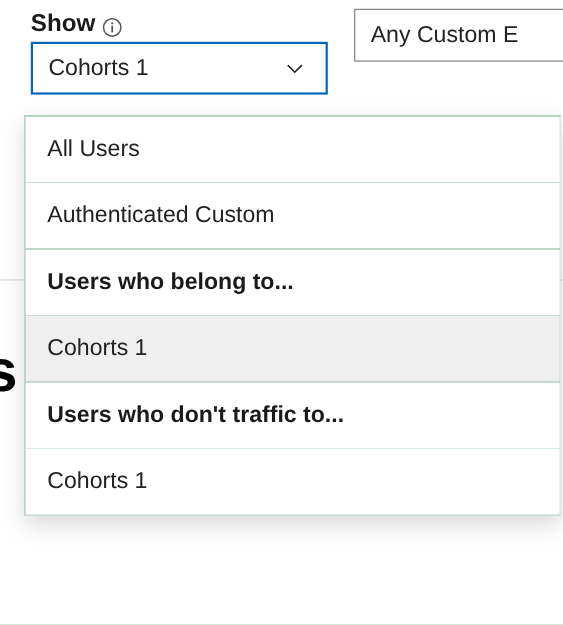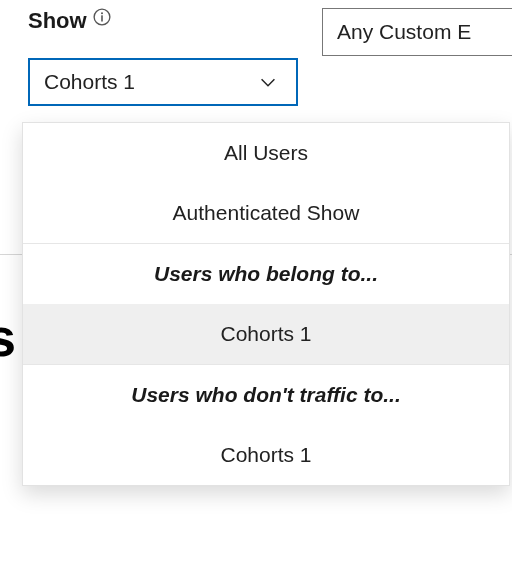--- a/index.html
+++ b/index.html
@@ -20,23 +20,23 @@
       gap: 24px;
       padding: 0 28px;
       padding-top: 8px;
     }
     .filter-group {
       display: flex;
       flex-direction: column;
     }
     .filter-label-row {
       display: flex;
-      align-items: flex-start;
+      align-items: flex-end;
       gap: 6px;
-      margin-bottom: 24px;
+      margin-bottom: 4px;
     }
     .filter-label {
       font-size: 22px;
       font-weight: 600;
       color: #1a1a1a;
     }
     .info-icon {
       width: 18px;
       height: 18px;
       color: #555;
@@ -80,26 +80,25 @@
     .chevron svg {
       width: 22px;
       height: 22px;
       stroke: #222;
       stroke-width: 1.6;
       fill: none;
     }
     .dropdown {
       position: absolute;
       left: 22px;
-      top: 122px;
+      top: 105px;
       width: 488px;
       background: #15803d;
       border: 1px solid #e2e2e2;
       box-shadow: 0 8px 20px rgba(0,0,0,0.15);
-      text-align: center;
     }
     .dropdown-section {
       border-top: 1px solid #e6e6e6;
     }
     .dropdown-section:first-child {
       border-top: none;
     }
     .dropdown-item {
       padding: 18px 20px;
       font-size: 21px;
@@ -109,21 +108,20 @@
     }
     .dropdown-item.selected {
       background: #efefef;
     }
     .dropdown-header {
       padding: 18px 20px;
       font-size: 21px;
       font-weight: 700;
       color: #1a1a1a;
       background: #fff;
-      font-style: italic;
     }
     .bg-divider {
       position: absolute;
       left: 0;
       right: 0;
       top: 254px;
       height: 1px;
       background: #d6d6d6;
       z-index: -1;
     }
@@ -168,21 +166,21 @@
   <div class="filter-group">
     <div class="select-box secondary">
       <span class="select-value">Any Custom E</span>
     </div>
   </div>
 </div>
 
 <div class="dropdown">
   <div>
     <div class="dropdown-item">All Users</div>
-    <div class="dropdown-item">Authenticated Show</div>
+    <div class="dropdown-item">Authenticated Custom</div>
   </div>
   <div class="dropdown-section">
     <div class="dropdown-header">Users who belong to...</div>
     <div class="dropdown-item selected">Cohorts 1</div>
   </div>
   <div class="dropdown-section">
     <div class="dropdown-header">Users who don't traffic to...</div>
     <div class="dropdown-item">Cohorts 1</div>
   </div>
 </div>

